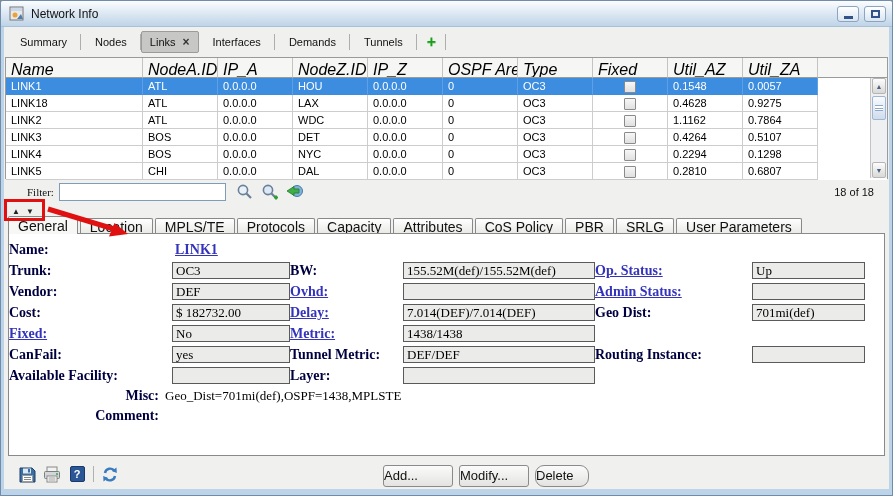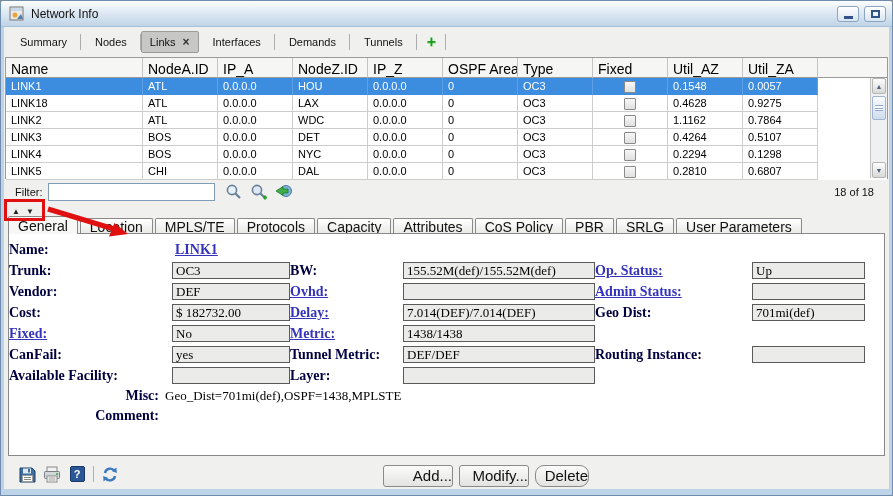--- a/index.html
+++ b/index.html
@@ -22,39 +22,39 @@
   .ttab.sel{background:#c7c7c5;border:1px solid #9b9b9b;border-radius:2px;padding:0 8px;}
   .tclose{margin-left:7px;font-size:12px;color:#333;font-weight:bold;line-height:10px;}
   .plusbtn{height:22px;display:flex;align-items:center;padding:0 10px;position:relative;}
   .plus-glyph{color:#1d9b1d;font-size:16px;font-weight:bold;text-shadow:0 1px 0 #9de09d;}
   .plusbtn .sepr{position:absolute;right:0;top:3px;height:16px;width:1px;background:#aeaeae;}
 
   
   .tablewrap{position:absolute;top:30px;left:1px;right:1px;height:122px;background:#fff;border:1px solid #9a9a9a;}
   .thead,.tr{display:grid;grid-template-columns:137px 75px 75px 75px 75px 75px 75px 75px 75px 75px 1fr;}
   .thead{height:20px;background:#f6f6f4;}
-  .th{border-right:1px solid #c3c3c3;border-bottom:1px solid #9a9a9a;font-size:14px;padding:3px 0 0 5px;white-space:nowrap;overflow:hidden;}
+  .th{border-right:1px solid #c3c3c3;border-bottom:1px solid #9a9a9a;font-size:16px;padding:3px 0 0 5px;white-space:nowrap;overflow:hidden;font-style:italic;}
   .tr{height:17px;background:#fff;color:#000;}
   .td{border-right:1px solid #cdcdcd;border-bottom:1px solid #cdcdcd;font-size:11px;line-height:15px;padding:1px 0 0 5px;white-space:nowrap;overflow:hidden;}
   .td.fill{border:none;background:#fff;}
   .tr.sel .td{background:#3c8ce0;color:#fff;border-right-color:#5ea0e6;border-bottom-color:#3c8ce0;}
   .tr.sel .td.fill{background:#fff;}
   .td.ck{display:flex;align-items:center;justify-content:center;padding:1px 0 0 0;}
   .cb{width:12px;height:12px;border:1px solid #8a8a8a;background:linear-gradient(#f7f7f7,#e0e0e0);border-radius:1px;}
   
   .vscroll{position:absolute;top:20px;right:0;bottom:0;width:17px;background:#eef0f2;border-left:1px solid #c3c3c3;}
   .sbtn{position:absolute;left:1px;right:1px;height:16px;border:1px solid #b5b5b5;border-radius:2px;background:linear-gradient(#fdfdfd,#d8d8d6);font-size:7px;color:#4d6185;display:flex;align-items:center;justify-content:center;}
   .sbtn.up{top:0;}
   .sbtn.dn{bottom:0;}
   .sthumb{position:absolute;left:1px;right:1px;top:18px;height:24px;border:1px solid #9eb6d4;border-radius:2px;background:linear-gradient(#fafbfd,#cfdcec);display:flex;align-items:center;justify-content:center;}
   .grip{width:8px;height:6px;border-top:1px solid #8ea8c8;border-bottom:1px solid #8ea8c8;background:linear-gradient(#fff 2px,#8ea8c8 2px,#8ea8c8 3px,#fff 3px);}
 
   
   .filterbar{position:absolute;top:153px;left:1px;right:1px;height:23px;display:flex;align-items:center;font-size:11px;}
-  .filter-label{margin-left:10px;color:#111;}
+  .filter-label{margin-left:22px;color:#111;font-family:Liberation Serif, serif;}
   .filter-input{margin-left:5px;width:167px;height:18px;border:1px solid #7f9db9;background:#fff;font-size:11px;padding:0 3px;font-family:"Liberation Sans",sans-serif;}
   .ficons{display:flex;align-items:center;gap:7px;margin-left:10px;}
   .ficon{width:18px;height:18px;display:flex;align-items:center;justify-content:center;}
   .fcount{margin-left:auto;margin-right:14px;color:#111;}
 
   
   .collapse{position:absolute;top:177px;left:8px;height:14px;display:flex;gap:6px;align-items:center;font-size:8px;color:#222;}
   .ann-rect{position:absolute;left:0px;top:172px;width:41px;height:22px;border:3px solid #e01010;z-index:30;}
   .ann-svg{position:absolute;left:0;top:170px;width:170px;height:48px;z-index:30;pointer-events:none;}
 
@@ -72,21 +72,21 @@
   .fbox{height:17px;border:1px solid #5a5a5a;background:#ebebe9;font-size:13px;line-height:15px;padding:0 3px;white-space:nowrap;overflow:hidden;color:#000;}
   .miscrow{display:flex;height:20px;align-items:center;}
   .mlabel{width:150px;text-align:right;font-weight:bold;font-size:14px;color:#000040;}
   .mval{font-size:13px;color:#000;padding-left:6px;}
 
   
   .bottombar{position:absolute;top:429px;left:0;right:0;bottom:0;}
   .bicons{position:absolute;left:14px;top:9px;display:flex;align-items:center;gap:7px;}
   .bicon{width:18px;height:18px;display:flex;align-items:center;justify-content:center;}
   .bsep{width:1px;height:16px;background:#b0b0b0;}
-  .pbtn{position:absolute;top:9px;height:22px;border:1px solid #8a8a8a;border-radius:3px;background:linear-gradient(#fbfbfb,#e3e3e1);font-size:15px;color:#111;text-align:right;line-height:20px;cursor:default;font-family:"Liberation Sans",sans-serif;}
+  .pbtn{position:absolute;top:9px;height:22px;border:1px solid #8a8a8a;border-radius:3px;background:linear-gradient(#fbfbfb,#e3e3e1);font-size:13px;color:#111;text-align:left;line-height:20px;cursor:default;font-family:"Liberation Sans",sans-serif;}
   .helpicon{width:15px;height:16px;background:#2b5797;border:1px solid #1a3a6b;color:#fff;font-weight:bold;font-size:11px;display:flex;align-items:center;justify-content:center;border-radius:2px;}
 </style>
 </head>
 <body>
 
 <div class="window">
   <div class="titlebar">
     <span class="title-icon">
       <svg width="16" height="16">
           <rect x="1" y="1" width="13" height="13" fill="#e9e9e9" stroke="#777"></rect>

